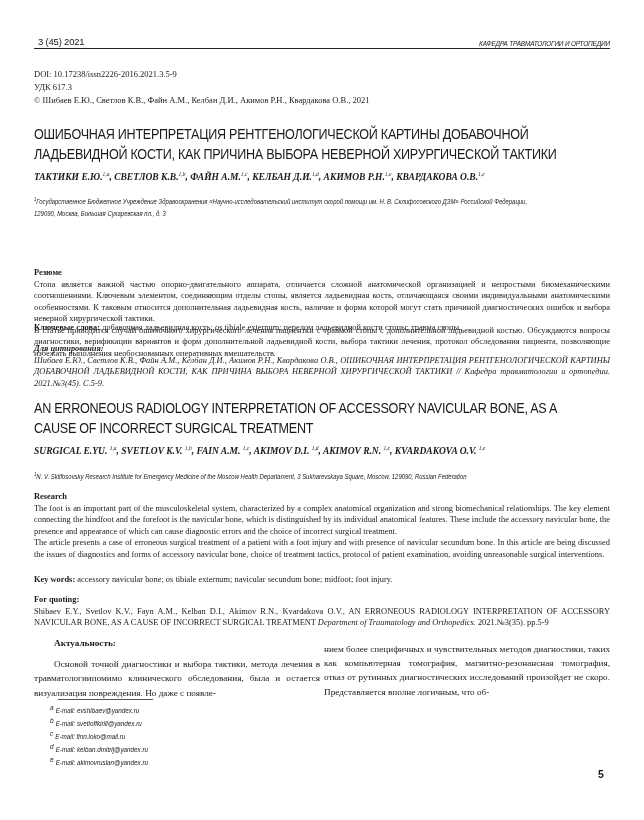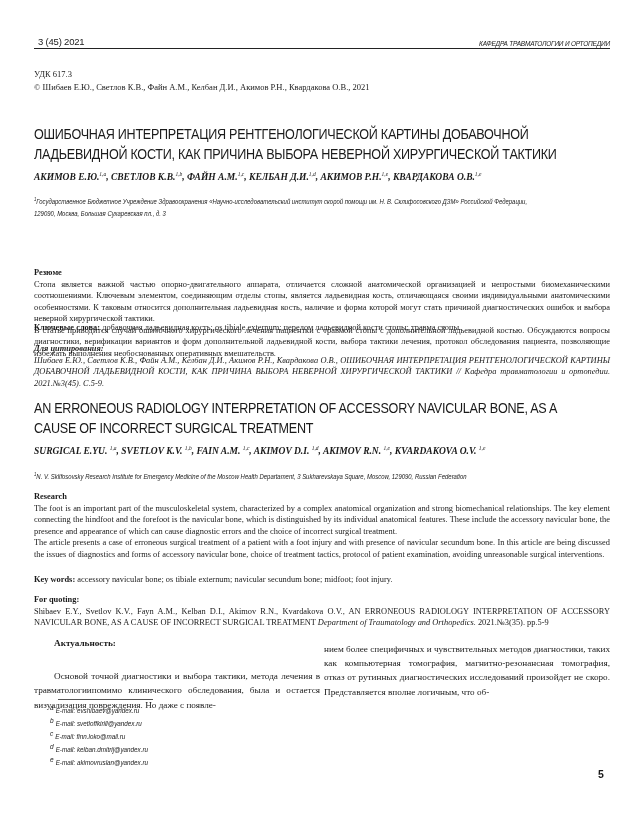--- a/index.html
+++ b/index.html
@@ -27,31 +27,32 @@
 </style>
 </head>
 <body>
 
 <div class="hdr">
   <span class="issue">3 (45) 2021</span>
   <span class="journal">КАФЕДРА ТРАВМАТОЛОГИИ И ОРТОПЕДИИ</span>
 </div>
 
 <div class="meta">
+  <div>DOI: 10.17238/issn2226-2016.2021.3.5-9</div>
   <div>УДК 617.3</div>
   <div>© Шибаев Е.Ю., Светлов К.В., Файн А.М., Келбан Д.И., Акимов Р.Н., Квардакова О.В., 2021</div>
 </div>
 
 <div class="title" style="top:124px;">
   <div>ОШИБОЧНАЯ ИНТЕРПРЕТАЦИЯ РЕНТГЕНОЛОГИЧЕСКОЙ КАРТИНЫ ДОБАВОЧНОЙ</div>
   <div>ЛАДЬЕВИДНОЙ КОСТИ, КАК ПРИЧИНА ВЫБОРА НЕВЕРНОЙ ХИРУРГИЧЕСКОЙ ТАКТИКИ</div>
 </div>
 
 <div class="authors" style="top:171px;">
-  <span>АКИМОВ Е.Ю.</span><sup>1,a</sup>,
+  <span>ТАКТИКИ Е.Ю.</span><sup>1,a</sup>,
   <span>СВЕТЛОВ К.В.</span><sup>1,b</sup>,
   <span>ФАЙН А.М.</span><sup>1,c</sup>,
   <span>КЕЛБАН Д.И.</span><sup>1,d</sup>,
   <span>АКИМОВ Р.Н.</span><sup>1,e</sup>,
   <span>КВАРДАКОВА О.В.</span><sup>1,e</sup>
 </div>
 
 <div class="affil" style="top:193px;">
   <div><sup>1</sup><span>Государственное Бюджетное Учреждение Здравоохранения «Научно-исследовательский институт скорой помощи им. Н. В. Склифосовского ДЗМ» Российской Федерации,</span></div>
   <div>129090, Москва, Большая Сухаревская пл., д. 3</div>
@@ -99,21 +100,21 @@
 <div class="block kw" style="top:574px;">
   <b>Key words:</b> <span>accessory navicular bone; os tibiale externum; navicular secundum bone; midfoot; foot injury.</span>
 </div>
 
 <div class="block" style="top:594px;">
   <div class="h">For quoting:</div>
   <p><span>Shibaev E.Y., Svetlov K.V., Fayn A.M., Kelban D.I., Akimov R.N., Kvardakova O.V., AN ERRONEOUS RADIOLOGY INTERPRETATION OF ACCESSORY NAVICULAR BONE, AS A CAUSE OF INCORRECT SURGICAL TREATMENT</span> <i>Department of Traumatology and Orthopedics.</i> <span>2021.№3(35). pp.5-9</span></p>
 </div>
 
 <div class="col" style="left:34px; top:636px;">
-  <p style="padding-left:20px; font-weight:bold; margin-bottom:19px;">Актуальность:</p>
+  <p style="padding-left:20px; font-weight:bold; margin-bottom:7px;">Актуальность:</p>
   <p class="indent">Основой точной диагностики и выбора тактики, метода лечения в травматологиипомимо клинического обследования, была и остается визуализация повреждения. Но даже с появле-</p>
 </div>
 
 <div class="col" style="left:324px; top:642px;">
   <p>нием более специфичных и чувствительных методов диагностики, таких как компьютерная томография, магнитно-резонансная томография, отказ от рутинных диагностических исследований произойдет не скоро. Представляется вполне логичным, что об-</p>
 </div>
 
 <div class="fn-rule"></div>
 <div class="fn">
   <div><sup>a</sup><span>E-mail: evshibaev@yandex.ru</span></div>

